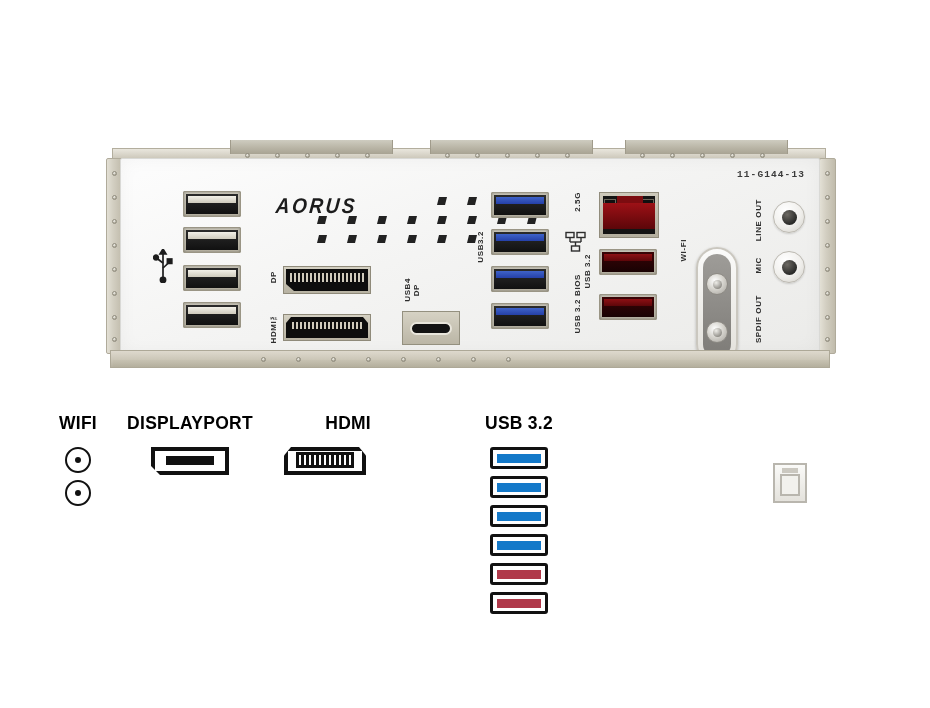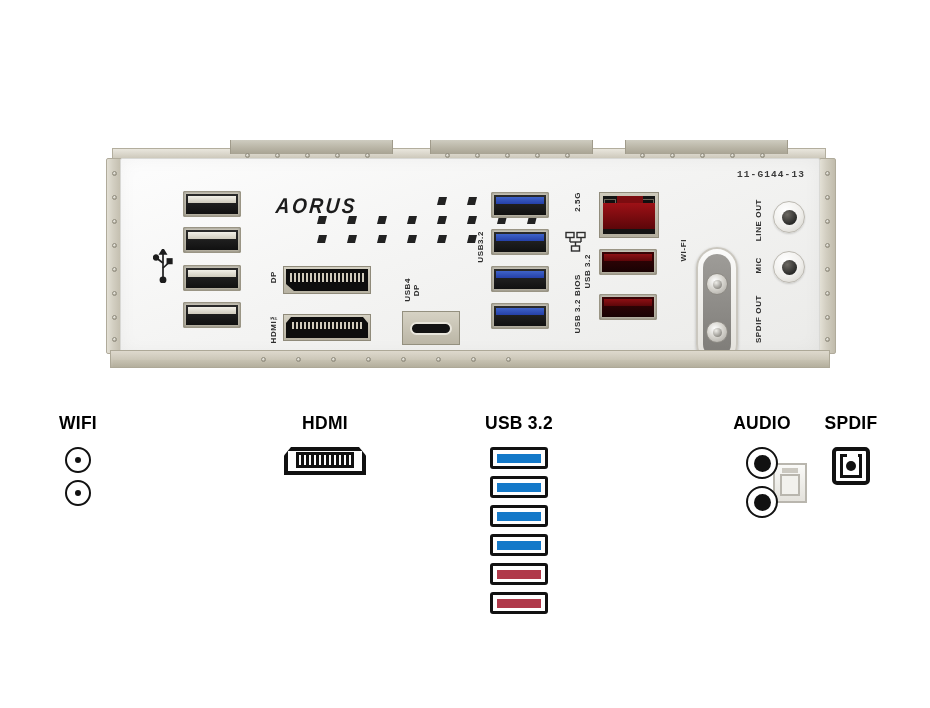--- a/index.html
+++ b/index.html
@@ -545,22 +545,30 @@
 <div id="legend">
 
   <div class="leg-col" style="left:38px;width:80px;">
     <div class="leg-title">WIFI</div>
     <div class="leg-body">
       <div class="g-wifi"></div>
       <div class="g-wifi"></div>
     </div>
   </div>
 
-
-  <div class="leg-col" style="left:275px;width:100px;">
+  <div class="leg-col" style="left:115px;width:150px;">
+    <div class="leg-title">DISPLAYPORT</div>
+    <div class="leg-body">
+      <div class="g-dp">
+          <span></span>
+        </div>
+    </div>
+  </div>
+
+  <div class="leg-col" style="left:275px;width:100px;text-align:right;">
     <div class="leg-title">HDMI</div>
     <div class="leg-body">
       <div class="g-hdmi">
           <span></span>
         </div>
     </div>
   </div>
 
 
   <div class="leg-col" style="left:470px;width:98px;">
@@ -582,29 +590,14 @@
           <span></span>
         </div>
       <div class="g-usb red">
           <span></span>
         </div>
     </div>
   </div>
 
 
 
-  <div class="leg-col" style="left:722px;width:80px;">
-    <div class="leg-title">AUDIO</div>
-    <div class="leg-body">
-      <div class="g-jack"></div>
-      <div class="g-jack"></div>
-    </div>
-  </div>
-
-  <div class="leg-col" style="left:808px;width:86px;">
-    <div class="leg-title">SPDIF</div>
-    <div class="leg-body">
-      <div class="g-spdif">
-          <div class="sq"></div>
-        </div>
-    </div>
-  </div>
+
 </div>
 
 </body></html>

